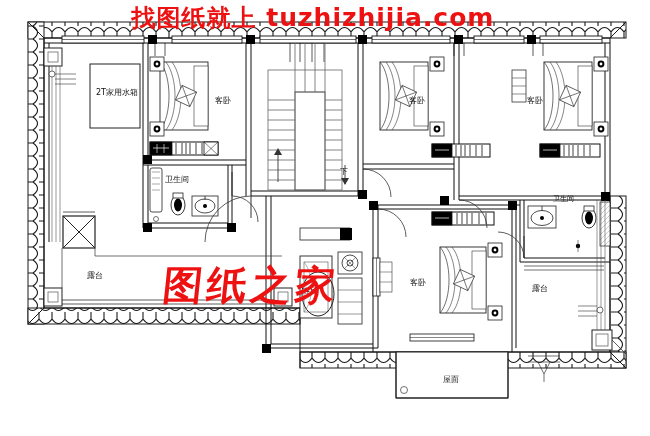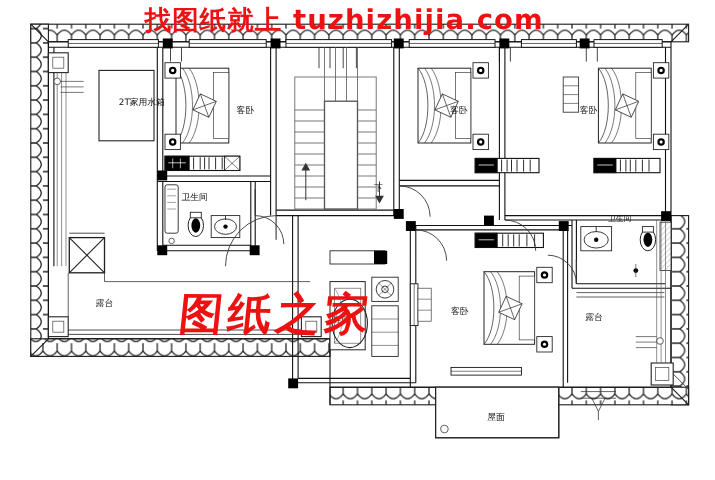--- a/index.html
+++ b/index.html
@@ -473,21 +473,21 @@
       </g>
 
       <g stroke="#444444" stroke-width="0.6">
         <rect x="512" y="70" width="14" height="32" fill="#ffffff" stroke="#333333" stroke-width="0.8"></rect>
         <path d="M512,78 L526,78 M512,86 L526,86 M512,94 L526,94"></path>
       </g>
 
     </g>
   </svg>
 
-  <div class="lbl" style="left:108px; top:89px;">2T家用水箱</div>
+  <div class="lbl" style="left:96px; top:89px;">2T家用水箱</div>
   <div class="lbl" style="left:215px; top:97px;">客卧</div>
   <div class="lbl" style="left:409px; top:97px;">客卧</div>
   <div class="lbl" style="left:527px; top:97px;">客卧</div>
   <div class="lbl" style="left:410px; top:279px;">客卧</div>
   <div class="lbl" style="left:165px; top:176px;">卫生间</div>
   <div class="lbl sm" style="left:553px; top:196px;">卫生间</div>
   <div class="lbl" style="left:340px; top:168px;">下</div>
   <div class="lbl sm" style="left:303px; top:288px;">客厅</div>
   <div class="lbl" style="left:87px; top:272px;">露台</div>
   <div class="lbl" style="left:532px; top:285px;">露台</div>

